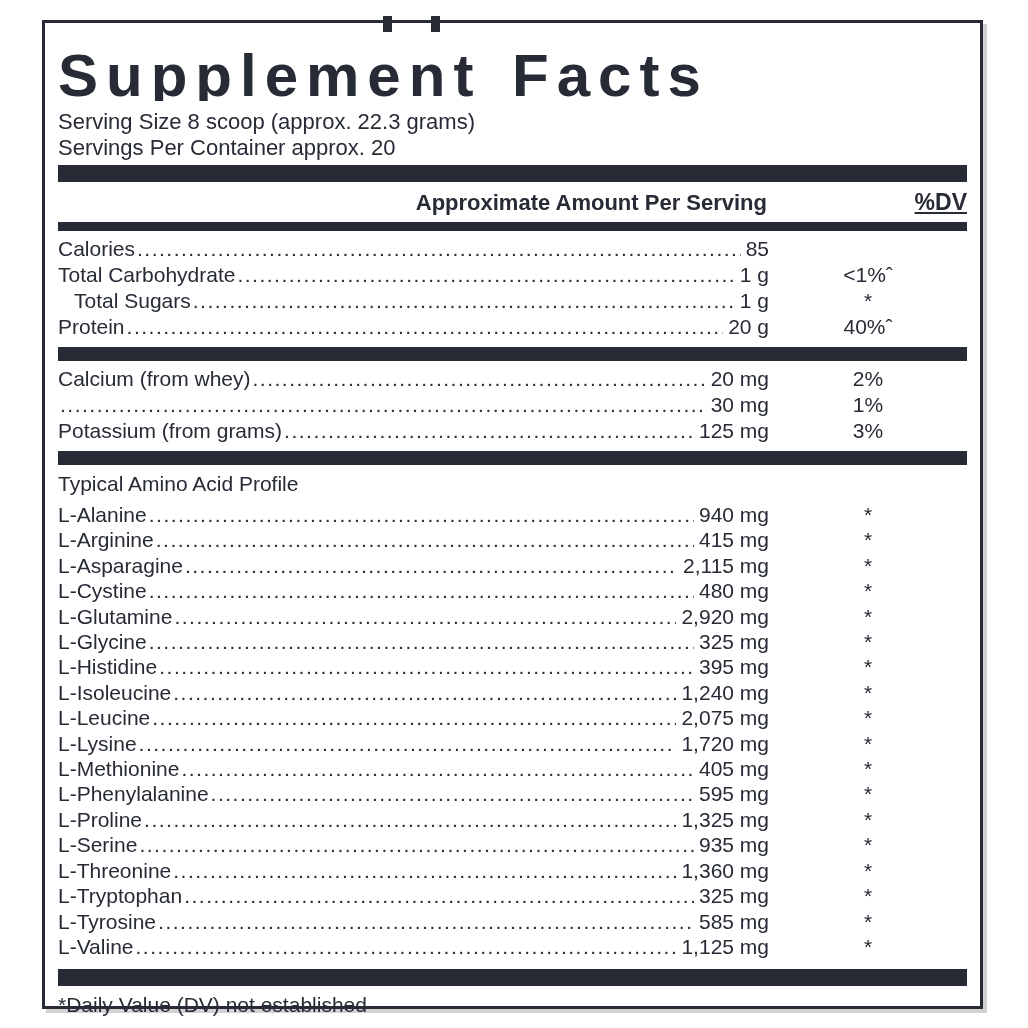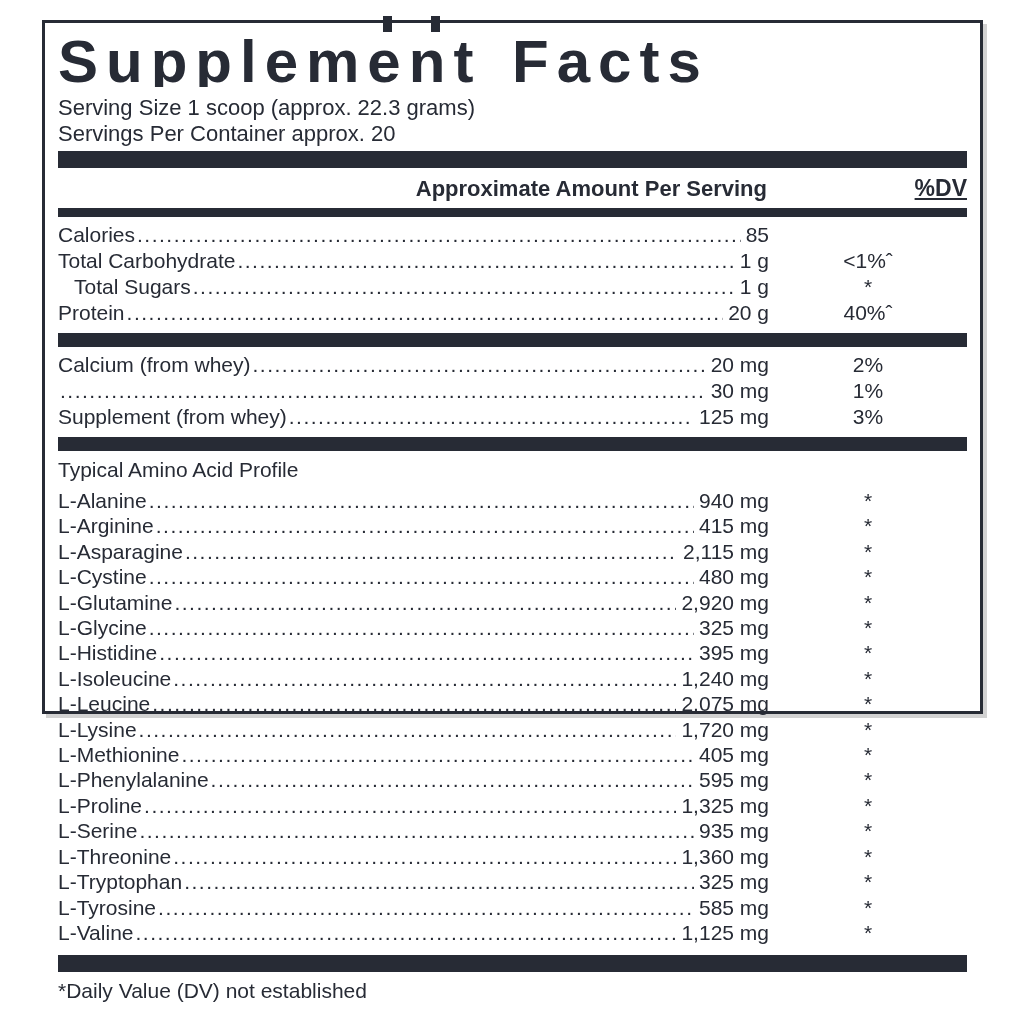--- a/index.html
+++ b/index.html
@@ -4,23 +4,23 @@
 <style>
   :root{
     --ink:#272b35;
     --paper:#ffffff;
     --shadow:#d2d2d2;
   }
   *{margin:0;padding:0;box-sizing:border-box;}
   html,body{width:1028px;height:1028px;background:var(--paper);
     font-family:"Liberation Sans","DejaVu Sans",sans-serif;color:var(--ink);}
   .label{
-    position:absolute;left:42px;top:20px;width:941px;height:694px;
+    position:absolute;left:42px;top:20px;width:941px;height:989px;
     border:3px solid var(--ink);background:var(--paper);
-    padding:10px 13px 4px 13px;
+    padding:24px 13px 4px 13px;
     box-shadow:4px 4px 0 var(--shadow);
   }
   .title{
     font-size:60px;line-height:50px;font-weight:bold;
     letter-spacing:8px;word-spacing:6px;
     margin:4px 0 8px 0;white-space:nowrap;overflow:hidden;
   }
   .serving-line{font-size:22px;line-height:25.5px;}
   .bar{background:var(--ink);width:100%;}
   .bar1{height:17px;margin-top:5px;}
@@ -45,21 +45,21 @@
   .footnotes{padding:5px 0 0 0;font-size:21px;line-height:27px;}
   .reg-mark{position:absolute;width:9px;height:16px;background:var(--ink);top:16px;}
   .reg-mark.m1{left:383px;}
   .reg-mark.m2{left:431px;}
 </style>
 </head>
 <body>
 
 <div class="label">
   <div class="title">Supplement Facts</div>
-  <div class="serving-line">Serving Size 1 scoop  (approx. 22.3 grams)</div>
+  <div class="serving-line">Serving Size 8 scoop  (approx. 22.3 grams)</div>
   <div class="serving-line">Servings Per Container approx. 20</div>
 
   <div class="bar bar1"></div>
 
   <div class="header-row">
     <span class="header-amount">Approximate Amount Per Serving</span>
     <span class="header-dv">%DV</span>
   </div>
 
   <div class="bar bar2"></div>
@@ -99,21 +99,21 @@
         <span class="dots"></span>
         <span class="amt">20 mg</span>
         <span class="dv">2%</span>
       </div>
       <div class="row">
         <span class="dots"></span>
         <span class="amt">30 mg</span>
         <span class="dv">1%</span>
       </div>
       <div class="row">
-        <span class="nm">Supplement (from whey)</span>
+        <span class="nm">Potassium (from grams)</span>
         <span class="dots"></span>
         <span class="amt">125 mg</span>
         <span class="dv">3%</span>
       </div>
     </div>
 
   <div class="bar bar3"></div>
 
   <div class="amino-heading">Typical Amino Acid Profile</div>
 

